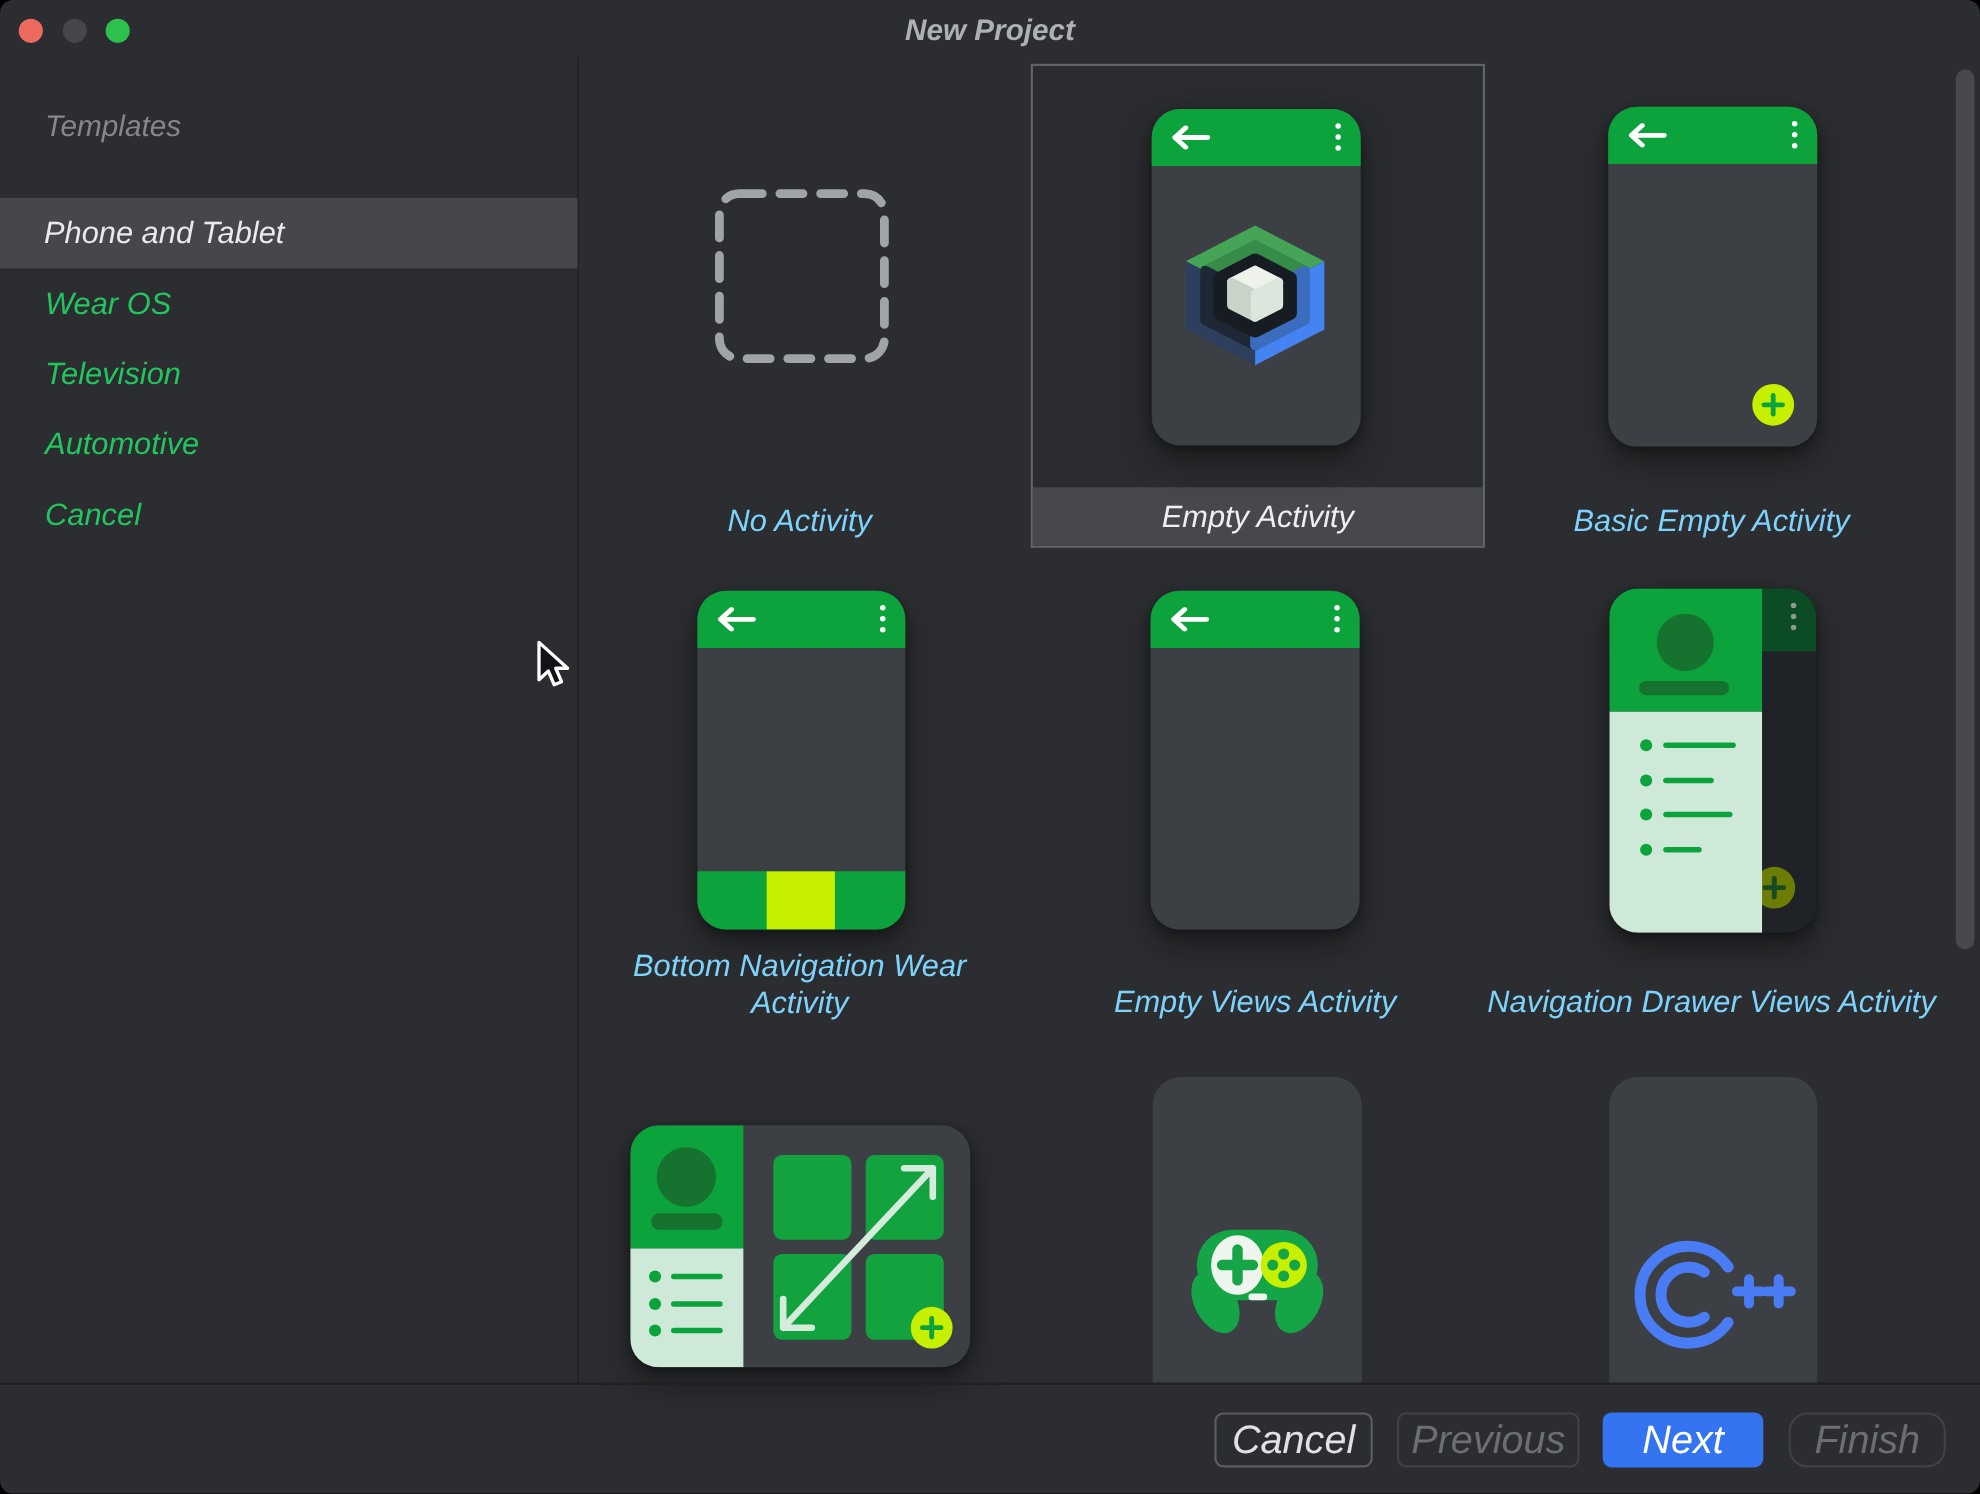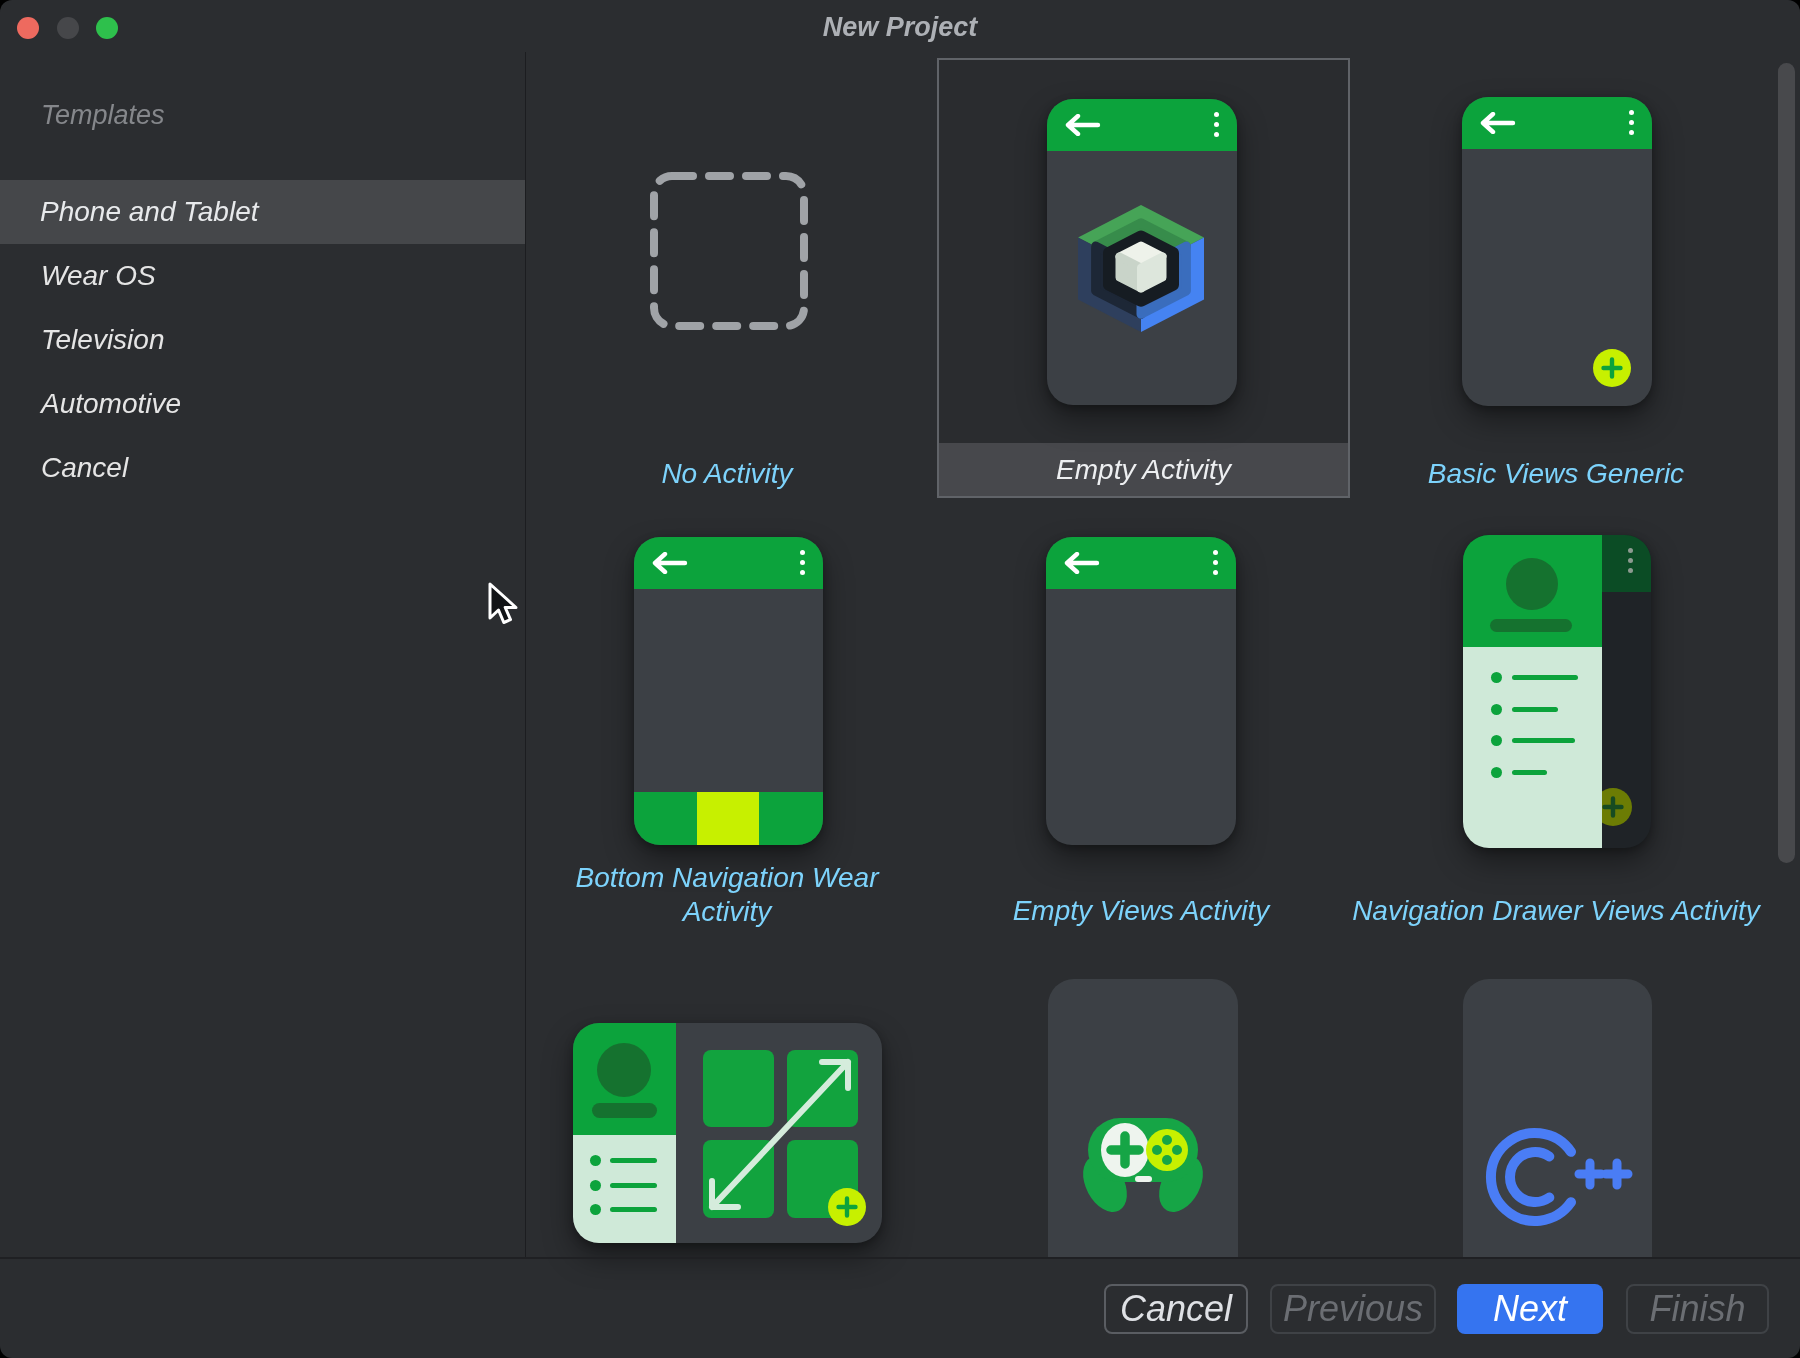--- a/index.html
+++ b/index.html
@@ -14,21 +14,21 @@
   .t-close{left:17px;background:#ee6a5f;}
   .t-min{left:57px;background:#46474a;}
   .t-zoom{left:96px;background:#2ec04c;}
   .win-title{position:absolute;left:0;right:0;top:12px;text-align:center;
     font-size:27px;font-weight:bold;color:#adb0b5;}
   
   .sidebar{position:absolute;left:0;top:52px;width:525px;bottom:101px;
     border-right:1px solid #1c1d20;}
   .sb-header{position:absolute;left:41px;top:48px;font-size:27px;color:#85878b;}
   .sb-item{position:absolute;left:0;right:0;height:64px;display:flex;align-items:center;
-    padding-left:41px;font-size:28px;color:#e5e5e5;box-sizing:border-box;cursor:default;}
+    padding-left:41px;font-size:28px;color:#22c55e;box-sizing:border-box;cursor:default;}
   .sb-item.sel{background:#45474a;color:#e8eaec;padding-left:40px;}
   
   .card-label{position:absolute;text-align:center;font-size:28px;line-height:34px;color:#7dd3fc;}
   .phone{position:absolute;background:#3c4045;border-radius:26px;
     box-shadow:0 14px 30px rgba(0,0,0,.40),0 3px 8px rgba(0,0,0,.28);}
   .appbar{position:absolute;left:0;right:0;top:0;height:52px;background:#0ca33c;
     border-radius:26px 26px 0 0;}
   .backarrow{position:absolute;left:16px;top:15px;width:38px;height:22px;}
   .kebab{position:absolute;right:18px;top:13px;display:flex;flex-direction:column;gap:5px;}
   .kebab i{width:5px;height:5px;border-radius:50%;background:#fff;display:block;}
@@ -133,21 +133,21 @@
           <i></i>
           <i></i>
         </span>
     </div>
     <div class="fab" style="left:131px;top:252px;">
       <svg width="24" height="24" viewBox="0 0 24 24">
           <path d="M12 3.5v17M3.5 12h17" stroke="#0ca33c" stroke-width="4.4" stroke-linecap="round"></path>
         </svg>
     </div>
   </div>
-  <div class="card-label" style="left:1356px;top:457px;width:400px;">Basic Views Generic</div>
+  <div class="card-label" style="left:1356px;top:457px;width:400px;">Basic Empty Activity</div>
 
   <div class="phone" style="left:634px;top:537px;width:189px;height:308px;">
     <div class="appbar">
       <svg class="backarrow" viewBox="0 0 38 22">
         <path d="M35 11 H5 M15 2 L5 11 L15 20" fill="none" stroke="#fff" stroke-width="4.4" stroke-linecap="round" stroke-linejoin="round"></path>
       </svg>
       <span class="kebab">
           <i></i>
           <i></i>
           <i></i>
@@ -257,19 +257,19 @@
       <path d="M94 57 H116 M105 46 V68 M121 57 H143 M132 46 V68" fill="none" stroke="#4a7df5" stroke-width="9" stroke-linecap="round"></path>
     </svg>
   </div>
 
   <div class="scrollthumb"></div>
 
   <div class="sep"></div>
   <div class="btn" style="left:1104px;width:144px;">Cancel</div>
   <div class="btn disabled" style="left:1270px;width:166px;">Previous</div>
   <div class="btn primary" style="left:1457px;width:146px;">Next</div>
-  <div class="btn disabled" style="left:1626px;width:143px;">Finish</div>
+  <div class="btn disabled" style="left:1626px;width:143px;border-radius:17px;">Finish</div>
 
   <svg class="cursor" viewBox="0 0 36 48">
     <path d="M4 2 L4 36 L12.5 28 L17.8 40.5 L24.5 37.7 L19.2 25.5 L30 25.5 Z" fill="#111316" stroke="#ffffff" stroke-width="3" stroke-linejoin="round"></path>
   </svg>
 
 </div>
 
 </body></html>

